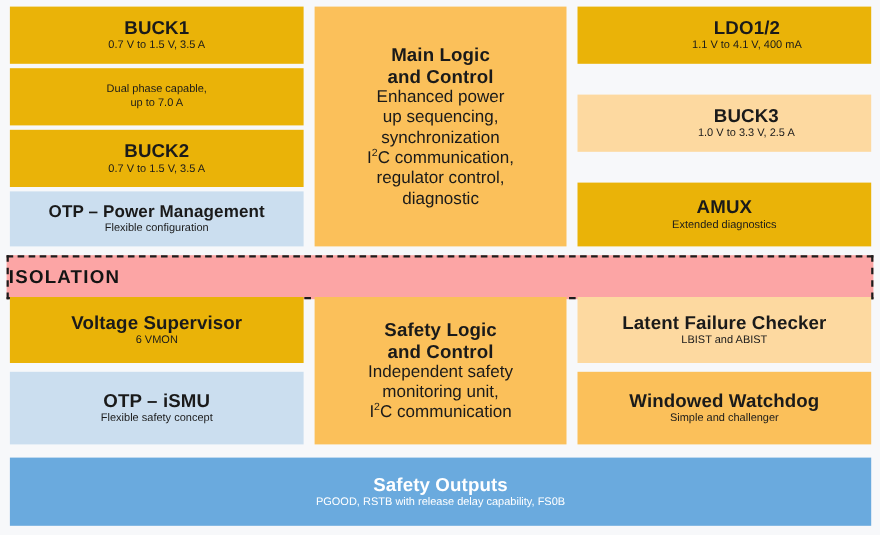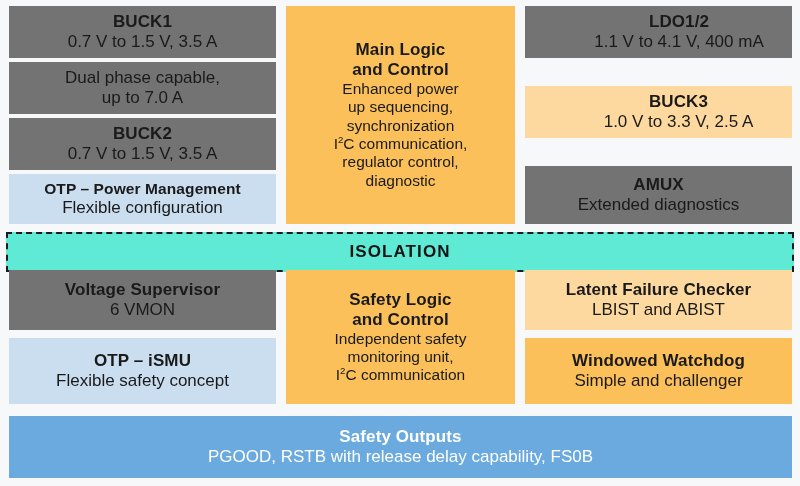--- a/index.html
+++ b/index.html
@@ -35,21 +35,21 @@
   }
   .block .title {
     font-weight: bold;
     letter-spacing: 0.1px;
   }
   .block .sub {
     font-weight: normal;
   }
 
   
-  .fill-gray   { background: #737373; }
+  .fill-gray   { background: #eab308; }
   .fill-blue   { background: #cbdeef; }
   .fill-orange { background: #fbc05a; }
   .fill-orange-light { background: #fdd9a0; }
   .fill-footer { background: #6aaade; color: #ffffff; }
 
   
   .col-left   { left: 9px;  width: 267px; }
   .col-mid    { left: 286px; width: 229px; }
   .col-right  { left: 525px; width: 267px; }
 
@@ -69,24 +69,24 @@
 
   
   #isolation {
     position: absolute;
     left: 6px;
     top: 232px;
     width: 788px;
     height: 40px;
     box-sizing: border-box;
     border: 2px dashed #1c1c1c;
-    background: #5eead4;
+    background: #fca5a5;
     display: flex;
     align-items: center;
-    justify-content: center;
+    justify-content: flex-start;
     font-weight: bold;
     font-size: 17px;
     letter-spacing: 1.1px;
     color: #141414;
   }
 
   
   #vsup    { top: 270px; height: 60px; }
   #otp-ismu{ top: 338px; height: 66px; }
   #safety-logic { top: 270px; height: 134px; }
@@ -98,21 +98,21 @@
     position: absolute;
     left: 9px;
     top: 416px;
     width: 783px;
     height: 62px;
   }
 
   
   .t18 { font-size: 17px; }
   .t16 { font-size: 15.5px; }
-  .t15 { font-size: 17px; }
+  .t15 { font-size: 10px; }
   sup {
     font-size: 0.62em;
     vertical-align: super;
     line-height: 0;
   }
 </style>
 </head>
 <body>
 
 <div id="diagram">

